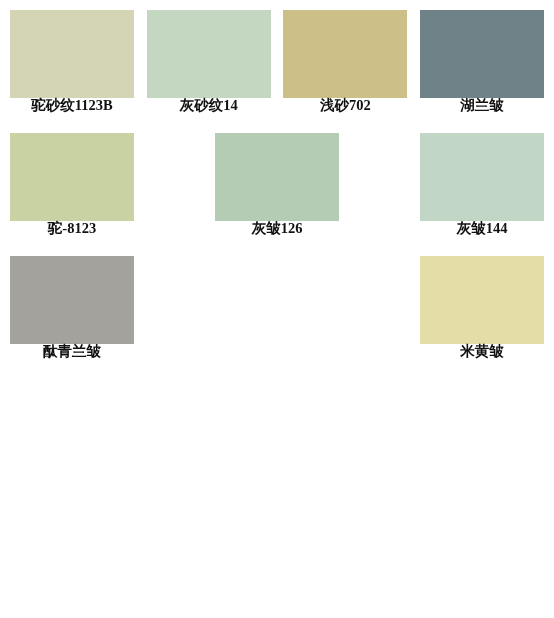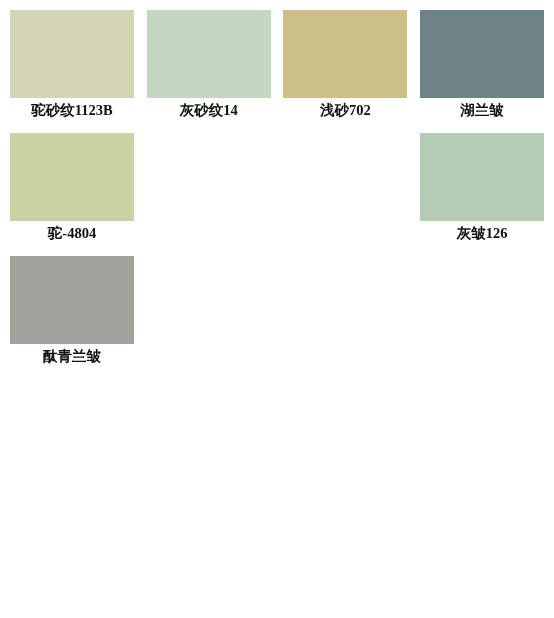--- a/index.html
+++ b/index.html
@@ -32,21 +32,20 @@
     flex-direction:column;
     align-items:center;
   }
   .swatch-chip{
     width:124px;
     height:88px;
     display:block;
     border:0;
   }
   .swatch-label{
-    margin-top:5px;
     font-size:14.5px;
     font-weight:bold;
     color:#111111;
     letter-spacing:0px;
     line-height:1.1;
     white-space:nowrap;
     text-align:center;
     font-family:"Liberation Serif","DejaVu Serif",serif;
   }
 </style>
@@ -70,30 +69,38 @@
     </div>
     <div class="swatch-cell">
       <div class="swatch-chip" style="background-color: rgb(110, 130, 135);"></div>
       <div class="swatch-label">湖兰皱</div>
     </div>
   </div>
 
   <div class="swatch-row">
     <div class="swatch-cell">
       <div class="swatch-chip" style="background-color: rgb(201, 210, 162);"></div>
-      <div class="swatch-label">驼-4804</div>
+      <div class="swatch-label">驼-8123</div>
     </div>
     <div class="swatch-cell">
       <div class="swatch-chip" style="background-color: rgb(180, 203, 180);"></div>
       <div class="swatch-label">灰皱126</div>
+    </div>
+    <div class="swatch-cell">
+      <div class="swatch-chip" style="background-color: rgb(194, 214, 198);"></div>
+      <div class="swatch-label">灰皱144</div>
     </div>
   </div>
 
 
   <div class="swatch-row">
     <div class="swatch-cell">
       <div class="swatch-chip" style="background-color: rgb(163, 162, 156);"></div>
       <div class="swatch-label">酞青兰皱</div>
     </div>
+    <div class="swatch-cell">
+      <div class="swatch-chip" style="background-color: rgb(228, 221, 168);"></div>
+      <div class="swatch-label">米黄皱</div>
+    </div>
   </div>
 
 
 </div>
 
 </body></html>

